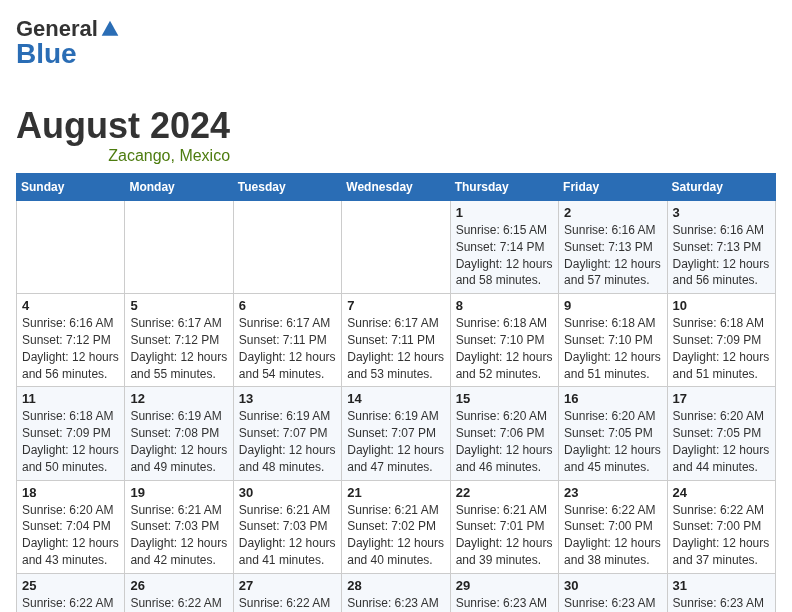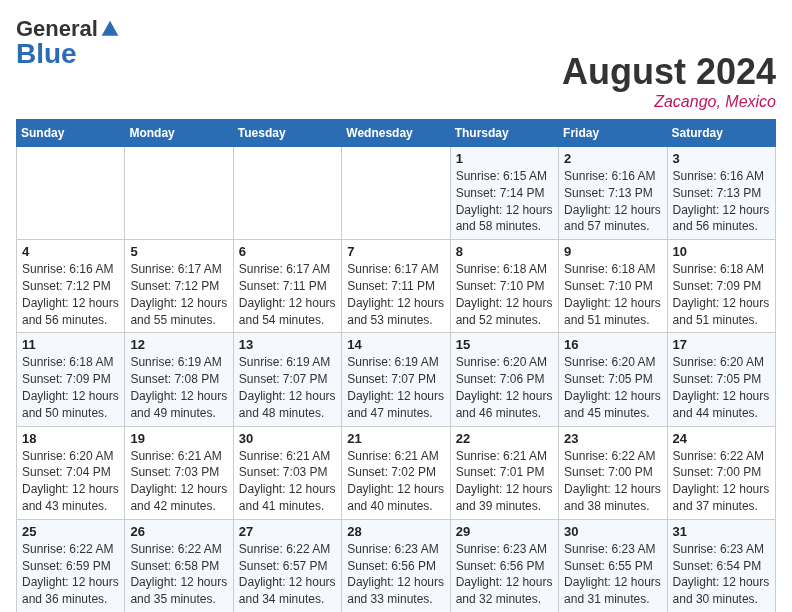--- a/index.html
+++ b/index.html
@@ -8,20 +8,21 @@
       background: #fff;
       width: 792px;
       min-height: 612px;
       padding: 16px;
     }
     .header {
       display: flex;
       justify-content: space-between;
       align-items: flex-start;
       margin-bottom: 8px;
+      flex-direction: column;
     }
     .logo {
       display: flex;
       flex-direction: column;
       align-items: flex-start;
     }
     .logo-text {
       display: flex;
       align-items: center;
       font-size: 22px;
@@ -39,22 +40,21 @@
       text-align: right;
       margin-top: 35px;
     }
     .month-title {
       font-size: 36px;
       font-weight: bold;
       color: #333;
     }
     .location {
       font-size: 16px;
-      color: #be185d;
-      font-style: italic;
+      color: #4d7c0f;
     }
     .calendar {
       width: 100%;
       border-collapse: collapse;
       font-size: 11px;
       padding-left: 45px;
     }
     .calendar th {
       background-color: #2a6db5;
       color: #fff;

